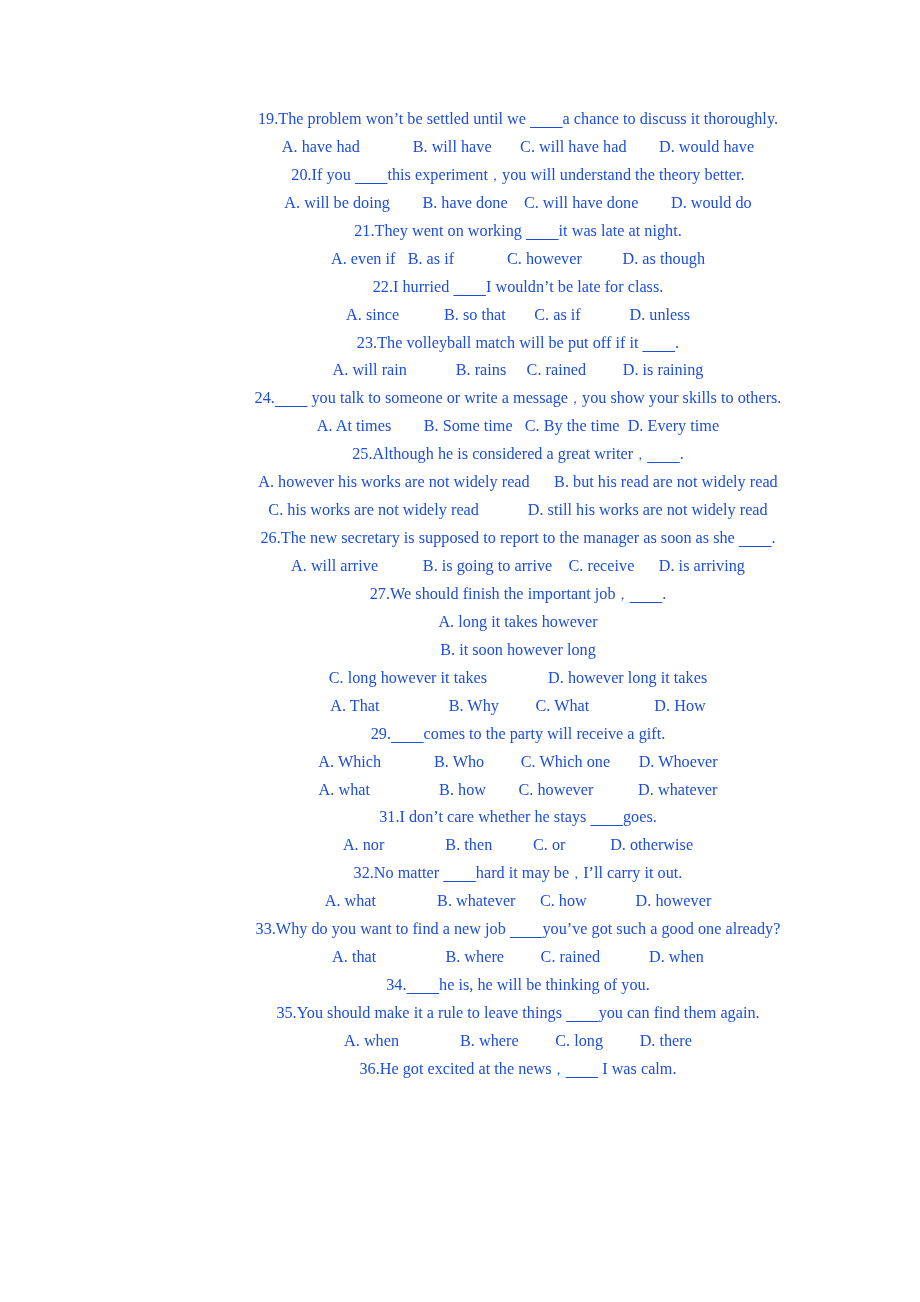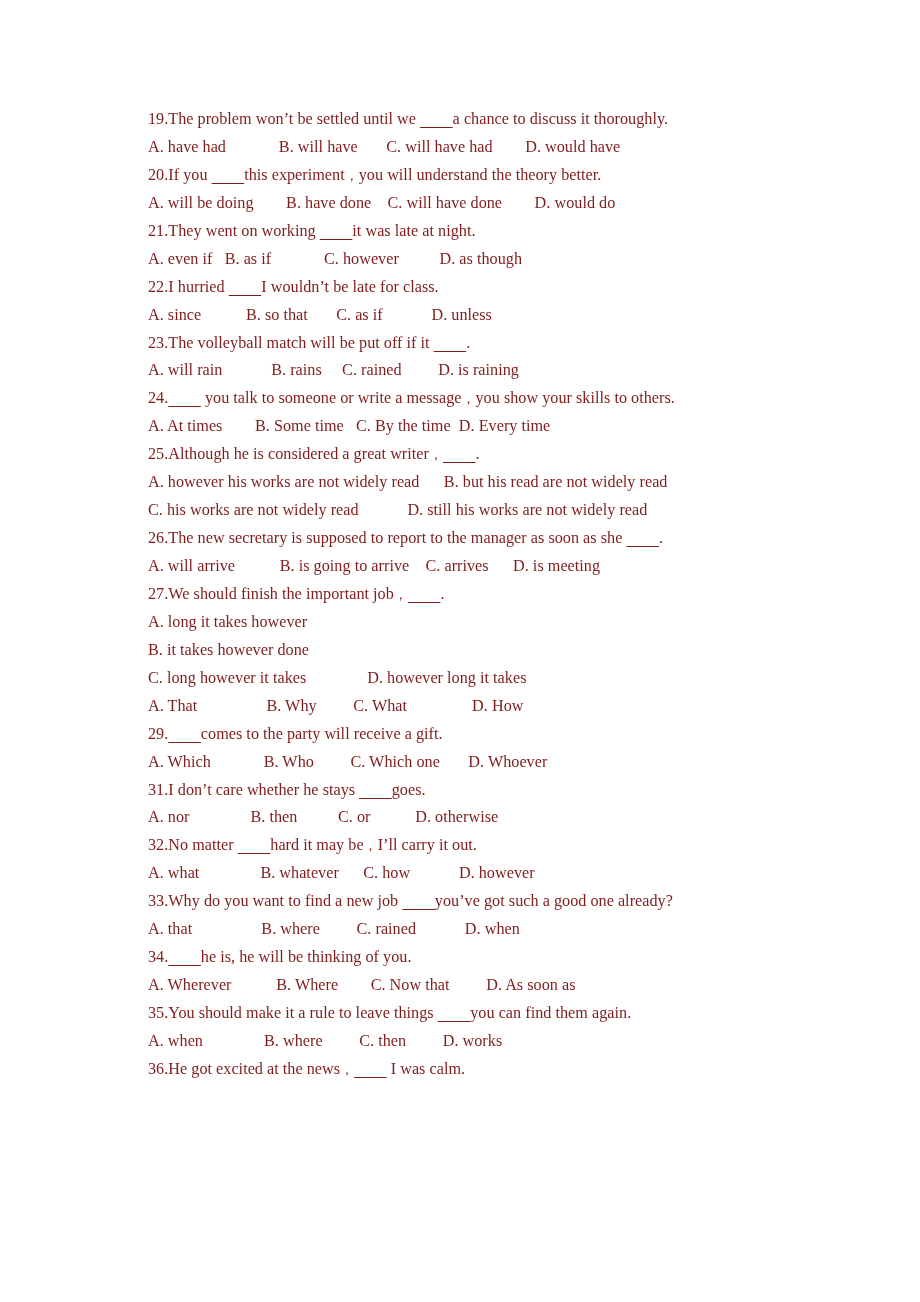--- a/index.html
+++ b/index.html
@@ -30,21 +30,22 @@
     left: 148px;
     top: 106px;
     width: 740px;
   }
 
   .line {
     font-size: 16.2px;
     line-height: 27.93px;
     white-space: pre;
     letter-spacing: 0.02px;
-    color: #7f1d1d;
+    color: #1d4ed8;
+    text-align: center;
   }
 
   
   .stem { }
   .opts { }
 
   .blank {
     text-decoration: underline;
     text-decoration-thickness: 1px;
     text-underline-offset: 2.5px;
@@ -69,33 +70,33 @@
       <div class="line stem">22.I hurried <span class="blank">&nbsp;&nbsp;&nbsp;&nbsp;&nbsp;&nbsp;&nbsp;&nbsp;</span>I wouldn’t be late for class.</div>
       <div class="line opts">A. since           B. so that       C. as if            D. unless</div>
       <div class="line stem">23.The volleyball match will be put off if it <span class="blank">&nbsp;&nbsp;&nbsp;&nbsp;&nbsp;&nbsp;&nbsp;&nbsp;</span>.</div>
       <div class="line opts">A. will rain            B. rains     C. rained         D. is raining</div>
       <div class="line stem">24.<span class="blank">&nbsp;&nbsp;&nbsp;&nbsp;&nbsp;&nbsp;&nbsp;&nbsp;</span> you talk to someone or write a message<span class="cjk-comma">，</span>you show your skills to others.</div>
       <div class="line opts">A. At times        B. Some time   C. By the time  D. Every time</div>
       <div class="line stem">25.Although he is considered a great writer<span class="cjk-comma">，</span><span class="blank">&nbsp;&nbsp;&nbsp;&nbsp;&nbsp;&nbsp;&nbsp;&nbsp;</span>.</div>
       <div class="line opts">A. however his works are not widely read      B. but his read are not widely read</div>
       <div class="line opts">C. his works are not widely read            D. still his works are not widely read</div>
       <div class="line stem">26.The new secretary is supposed to report to the manager as soon as she <span class="blank">&nbsp;&nbsp;&nbsp;&nbsp;&nbsp;&nbsp;&nbsp;&nbsp;</span>.</div>
-      <div class="line opts">A. will arrive           B. is going to arrive    C. arrives      D. is meeting</div>
+      <div class="line opts">A. will arrive           B. is going to arrive    C. receive      D. is arriving</div>
       <div class="line stem">27.We should finish the important job<span class="cjk-comma">，</span><span class="blank">&nbsp;&nbsp;&nbsp;&nbsp;&nbsp;&nbsp;&nbsp;&nbsp;</span>.</div>
       <div class="line opts">A. long it takes however</div>
-      <div class="line opts">B. it takes however done</div>
+      <div class="line opts">B. it soon however long</div>
       <div class="line opts">C. long however it takes               D. however long it takes</div>
       <div class="line opts">A. That                 B. Why         C. What                D. How</div>
       <div class="line stem">29.<span class="blank">&nbsp;&nbsp;&nbsp;&nbsp;&nbsp;&nbsp;&nbsp;&nbsp;</span>comes to the party will receive a gift.</div>
       <div class="line opts">A. Which             B. Who         C. Which one       D. Whoever</div>
+      <div class="line opts">A. what                 B. how        C. however           D. whatever</div>
       <div class="line stem">31.I don’t care whether he stays <span class="blank">&nbsp;&nbsp;&nbsp;&nbsp;&nbsp;&nbsp;&nbsp;&nbsp;</span>goes.</div>
       <div class="line opts">A. nor               B. then          C. or           D. otherwise</div>
       <div class="line stem">32.No matter <span class="blank">&nbsp;&nbsp;&nbsp;&nbsp;&nbsp;&nbsp;&nbsp;&nbsp;</span>hard it may be<span class="cjk-comma">，</span>I’ll carry it out.</div>
       <div class="line opts">A. what               B. whatever      C. how            D. however</div>
       <div class="line stem">33.Why do you want to find a new job <span class="blank">&nbsp;&nbsp;&nbsp;&nbsp;&nbsp;&nbsp;&nbsp;&nbsp;</span>you’ve got such a good one already?</div>
       <div class="line opts">A. that                 B. where         C. rained            D. when</div>
       <div class="line stem">34.<span class="blank">&nbsp;&nbsp;&nbsp;&nbsp;&nbsp;&nbsp;&nbsp;&nbsp;</span>he is, he will be thinking of you.</div>
-      <div class="line opts">A. Wherever           B. Where        C. Now that         D. As soon as</div>
       <div class="line stem">35.You should make it a rule to leave things <span class="blank">&nbsp;&nbsp;&nbsp;&nbsp;&nbsp;&nbsp;&nbsp;&nbsp;</span>you can find them again.</div>
-      <div class="line opts">A. when               B. where         C. then         D. works</div>
+      <div class="line opts">A. when               B. where         C. long         D. there</div>
       <div class="line stem">36.He got excited at the news<span class="cjk-comma">，</span><span class="blank">&nbsp;&nbsp;&nbsp;&nbsp;&nbsp;&nbsp;&nbsp;&nbsp;</span> I was calm.</div>
     </div>
 </div>
 
 </body></html>

